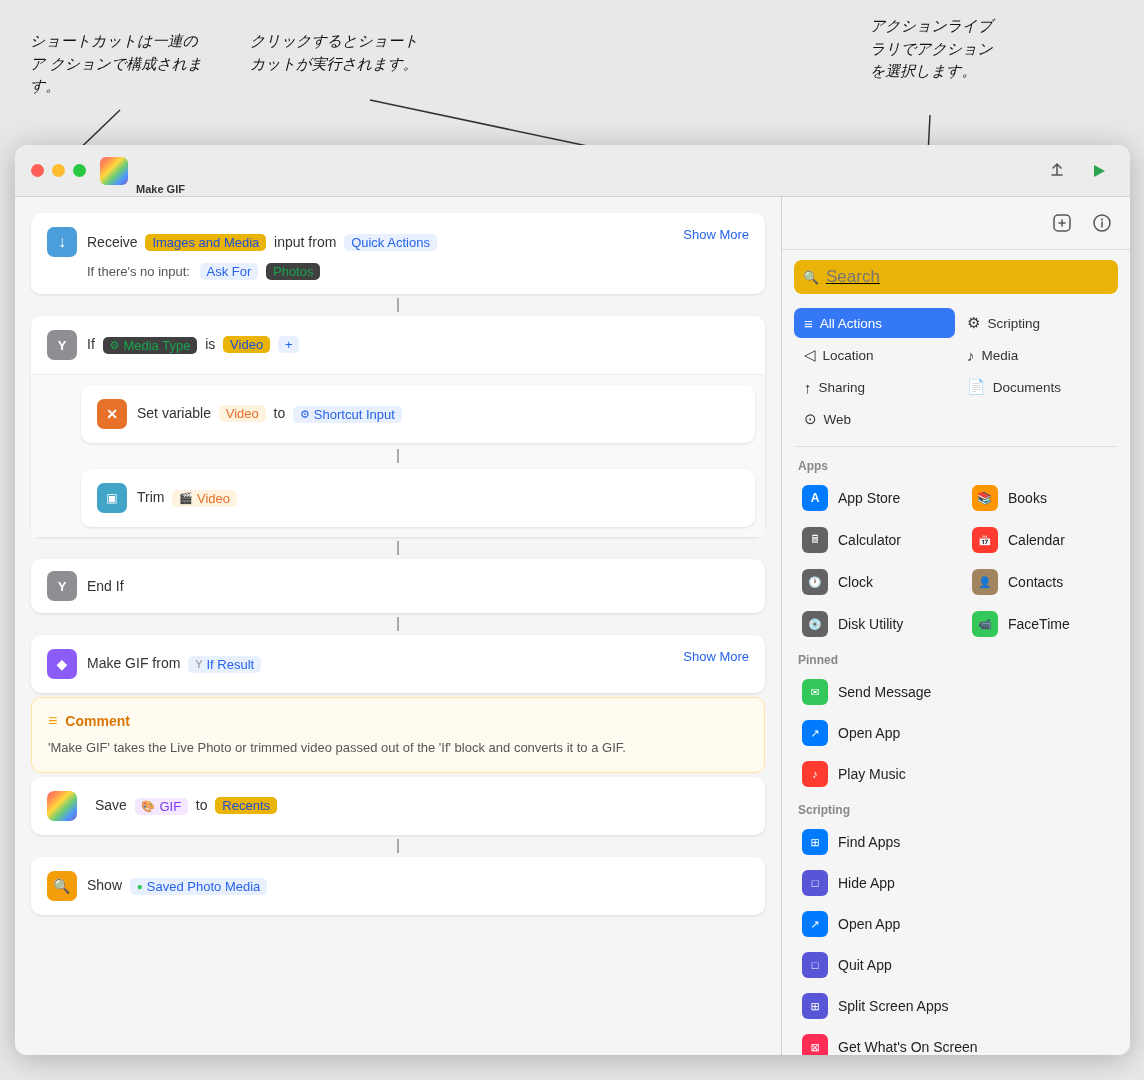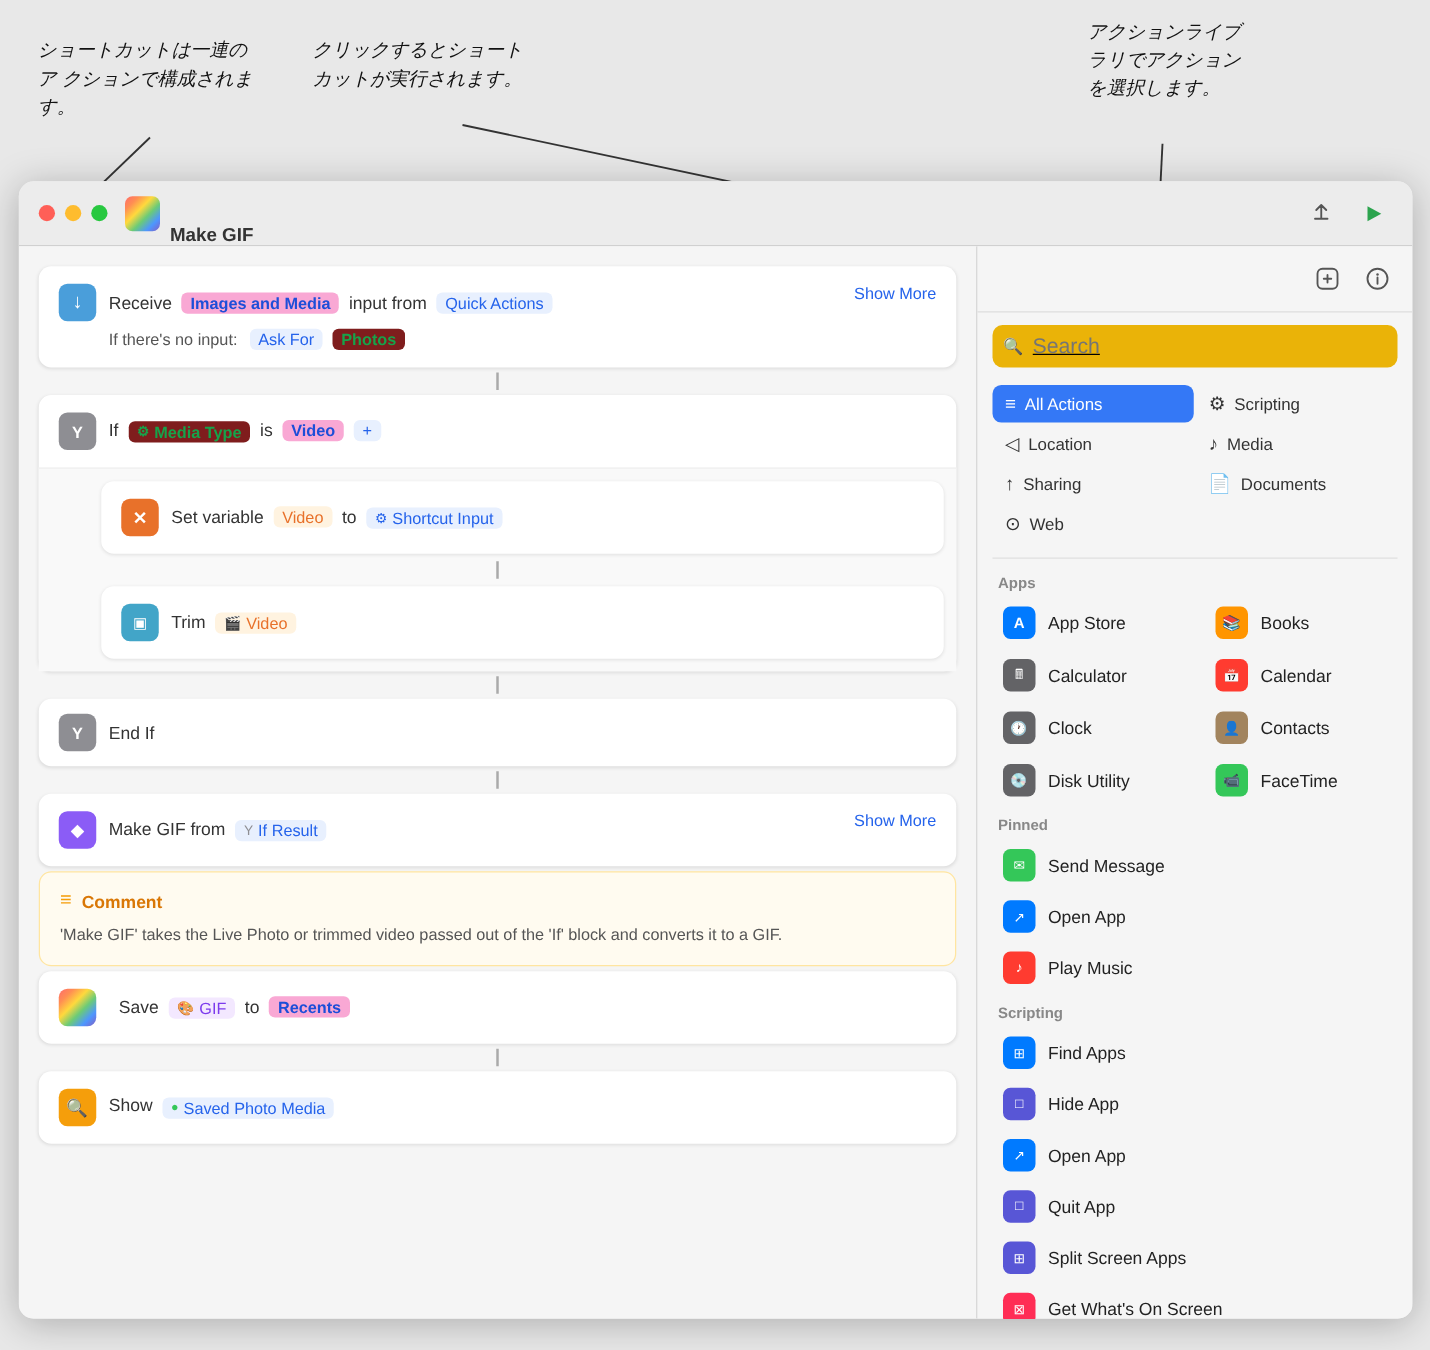--- a/index.html
+++ b/index.html
@@ -72,21 +72,21 @@
     .tl-yellow { background: #febc2e; }
     .tl-green { background: #28c840; }
     .titlebar-icon {
       width: 28px;
       height: 28px;
       margin-right: 8px;
       border-radius: 6px;
       background: linear-gradient(135deg, #ff6b6b, #ff8e53, #ffd93d, #6bcb77, #4d96ff, #845ec2);
     }
     .titlebar-title {
-      font-size: 15px;
+      font-size: 11px;
       font-weight: 600;
       color: #333;
       flex: 1;
       margin-top: 36px;
     }
     .titlebar-actions {
       display: flex;
       gap: 12px;
     }
     .titlebar-btn {
@@ -172,24 +172,24 @@
       display: inline-flex;
       align-items: center;
       gap: 4px;
       background: #e8f0fe;
       color: #2563eb;
       border-radius: 5px;
       padding: 1px 7px;
       font-size: 13px;
       font-weight: 500;
     }
-    .token.green { background: #7f1d1d; color: #16a34a; font-weight: bold; }
+    .token.green { background: #404040; color: #16a34a; }
     .token.orange { background: #fff3e0; color: #e8712a; }
     .token.purple { background: #f3e8ff; color: #7c3aed; }
-    .token.blue-dark { background: #f9a8d4; color: #1d4ed8; font-weight: bold; }
+    .token.blue-dark { background: #eab308; color: #1d4ed8; }
 
     .show-more {
       position: absolute;
       right: 16px;
       top: 14px;
       font-size: 13px;
       color: #2563eb;
       cursor: pointer;
       margin-left: 36px;
     }

